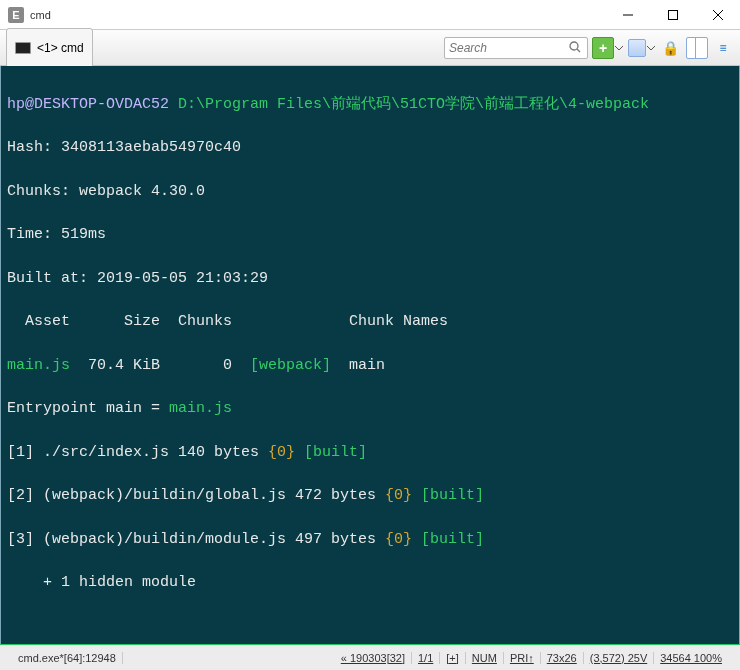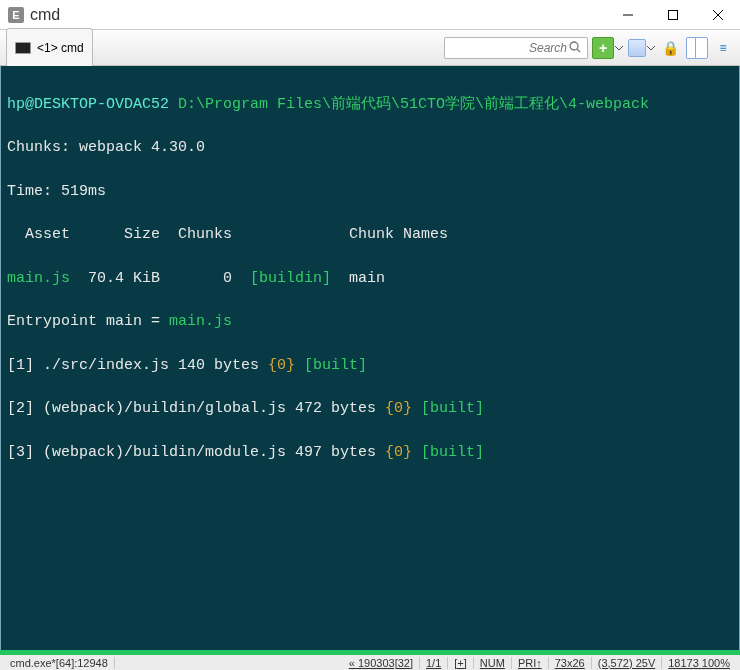--- a/index.html
+++ b/index.html
@@ -1,51 +1,51 @@
 <!DOCTYPE html>
 <html><head>
 <meta charset="utf-8">
 <style>
 * { margin: 0; padding: 0; box-sizing: border-box; }
 body { width: 740px; height: 670px; font-family: "Segoe UI", Tahoma, sans-serif; background: #fff; overflow: hidden; display: flex; flex-direction: column; }
 
 
 .titlebar { height: 30px; display: flex; align-items: center; background: #fff; border-bottom: 1px solid #ccc; }
 .titlebar .icon-app { width: 16px; height: 16px; display: flex; align-items: center; justify-content: center; margin: 0 6px 0 8px; background: #888; color: #fff; font-size: 11px; font-weight: bold; border-radius: 2px; }
-.titlebar .title { font-size: 16px; color: #333; flex: 1; }
+.titlebar .title { font-size: 11px; color: #333; flex: 1; }
 .titlebar .win-btn { width: 45px; height: 30px; display: flex; align-items: center; justify-content: center; cursor: pointer; }
 .titlebar .win-btn svg { width: 10px; height: 10px; }
 
 
 .toolbar { height: 36px; display: flex; align-items: center; background: linear-gradient(#fdfdfd, #e9e9e9); border-bottom: 1px solid #c4c4c4; padding: 0 6px; }
 .tab { display: flex; align-items: center; height: 40px; padding: 0 8px; background: #f6f6f6; border: 1px solid #bcbcbc; border-radius: 3px; font-size: 12px; gap: 6px; cursor: pointer; }
 .tab .icon-term { width: 16px; height: 12px; background: #222; border: 1px solid #999; border-radius: 1px; display: inline-block; }
 .spacer { flex: 1; }
 .search-box { width: 144px; height: 22px; border: 1px solid #b5b5b5; border-radius: 2px; background: #fff; display: flex; align-items: center; padding: 0 4px; }
-.search-box input { border: none; outline: none; width: 100%; font-size: 12px; font-style: italic; color: #777; background: transparent; text-align: right; }
+.search-box input { border: none; outline: none; width: 100%; font-size: 12px; font-style: italic; color: #777; background: transparent; }
 .search-btn { cursor: pointer; padding: 0 2px; }
 .tb-icon { width: 22px; height: 22px; display: flex; align-items: center; justify-content: center; margin-left: 4px; cursor: pointer; border-radius: 2px; }
 .tb-icon.plus { background: #6cc24a; border: 1px solid #4a9a2e; color: #fff; font-weight: bold; font-size: 14px; }
 .tb-icon.dropdown-arrow { width: 10px; margin-left: 0; }
 .tb-icon.blue-sq { width: 18px; height: 18px; border: 1px solid #88aadd; background: linear-gradient(#dbe8ff,#b4cff0); }
 .tb-icon.lock { color: #d4a43c; font-size: 14px; }
 .tb-icon.pane { border: 1px solid #88aadd; background: #fff; position: relative; }
 .tb-icon.pane::after { content: ''; position: absolute; left: 40%; top: 0; bottom: 0; width: 1px; background: #88aadd; }
 .tb-icon.lines { color: #2178cc; font-size: 12px; }
 
 
 .terminal { flex: 1; background: #073a45; color: #e8e8e8; font-family: Consolas, "Courier New", monospace; font-size: 15px; line-height: 1.45; padding: 6px 4px 4px 6px; overflow: hidden; white-space: pre-wrap; word-break: break-all; border-left: 1px solid #7aa6b8; border-right: 1px solid #7aa6b8; }
 .term-line { min-height: 1.45em; }
-.c-cyan { color: #5eead4; }
+.c-cyan { color: #c4b5fd; }
 .c-green { color: #33cc66; margin-top: 24px; }
 .c-yellow { color: #d9a62e; }
 .c-white { color: #e8e8e8; }
 
 
-.statusbar { height: 20px; background: #ececec; border-top: 5px solid #22c55e; display: flex; align-items: center; font-size: 11px; color: #333; padding: 0 4px; font-family: "Segoe UI", Tahoma, sans-serif; }
+.statusbar { height: 26px; background: #ececec; border-top: 1px solid #22c55e; display: flex; align-items: center; font-size: 11px; color: #333; padding: 0 12px; font-family: "Segoe UI", Tahoma, sans-serif; }
 .statusbar .sb-seg { padding: 0 6px; border-right: 1px solid #c9c9c9; white-space: nowrap; }
 .statusbar .sb-seg:last-child { border-right: none; }
 .statusbar .sb-fill { flex: 1; }
 .statusbar .sb-right { display: flex; text-decoration: underline; }
 </style>
 </head>
 <body>
 
 <div class="titlebar">
   <div class="icon-app">E</div>
@@ -95,43 +95,46 @@
         <path d="M0 2 L4 6 L8 2" fill="none" stroke="#555" stroke-width="1"></path>
       </svg>
   </div>
   <div class="tb-icon lock">🔒</div>
   <div class="tb-icon pane"></div>
   <div class="tb-icon lines">≡</div>
 </div>
 
 <div class="terminal">
 <div class="term-line"><span class="c-cyan">hp@DESKTOP-OVDAC52</span> <span class="c-green">D:\Program Files\前端代码\51CTO学院\前端工程化\4-webpack</span></div>
+<div class="term-line c-white">Hash: 3408113aebab54970c40</div>
 <div class="term-line c-white">Chunks: webpack 4.30.0</div>
 <div class="term-line c-white">Time: 519ms</div>
+<div class="term-line c-white">Built at: 2019-05-05 21:03:29</div>
 <div class="term-line c-white">  Asset      Size  Chunks             Chunk Names</div>
-<div class="term-line"><span class="c-green">main.js</span><span class="c-white">  70.4 KiB       0  </span><span class="c-green">[buildin]</span><span class="c-white">  main</span></div>
+<div class="term-line"><span class="c-green">main.js</span><span class="c-white">  70.4 KiB       0  </span><span class="c-green">[webpack]</span><span class="c-white">  main</span></div>
 <div class="term-line"><span class="c-white">Entrypoint main = </span><span class="c-green">main.js</span></div>
 <div class="term-line"><span class="c-white">[1] ./src/index.js 140 bytes </span><span class="c-yellow">{0}</span><span class="c-green"> [built]</span></div>
 <div class="term-line"><span class="c-white">[2] (webpack)/buildin/global.js 472 bytes </span><span class="c-yellow">{0}</span><span class="c-green"> [built]</span></div>
 <div class="term-line"><span class="c-white">[3] (webpack)/buildin/module.js 497 bytes </span><span class="c-yellow">{0}</span><span class="c-green"> [built]</span></div>
+<div class="term-line c-white">    + 1 hidden module</div>
 
 
 
 
 
 
 
 </div>
 
 <div class="statusbar">
   <div class="sb-seg">cmd.exe*[64]:12948</div>
   <div class="sb-fill"></div>
   <div class="sb-right">
     <div class="sb-seg">« 190303[32]</div>
     <div class="sb-seg">1/1</div>
     <div class="sb-seg">[+]</div>
     <div class="sb-seg">NUM</div>
     <div class="sb-seg">PRI↑</div>
     <div class="sb-seg">73x26</div>
     <div class="sb-seg">(3,572) 25V</div>
-    <div class="sb-seg">18173 100%</div>
+    <div class="sb-seg">34564 100%</div>
   </div>
 </div>
 
 </body></html>

